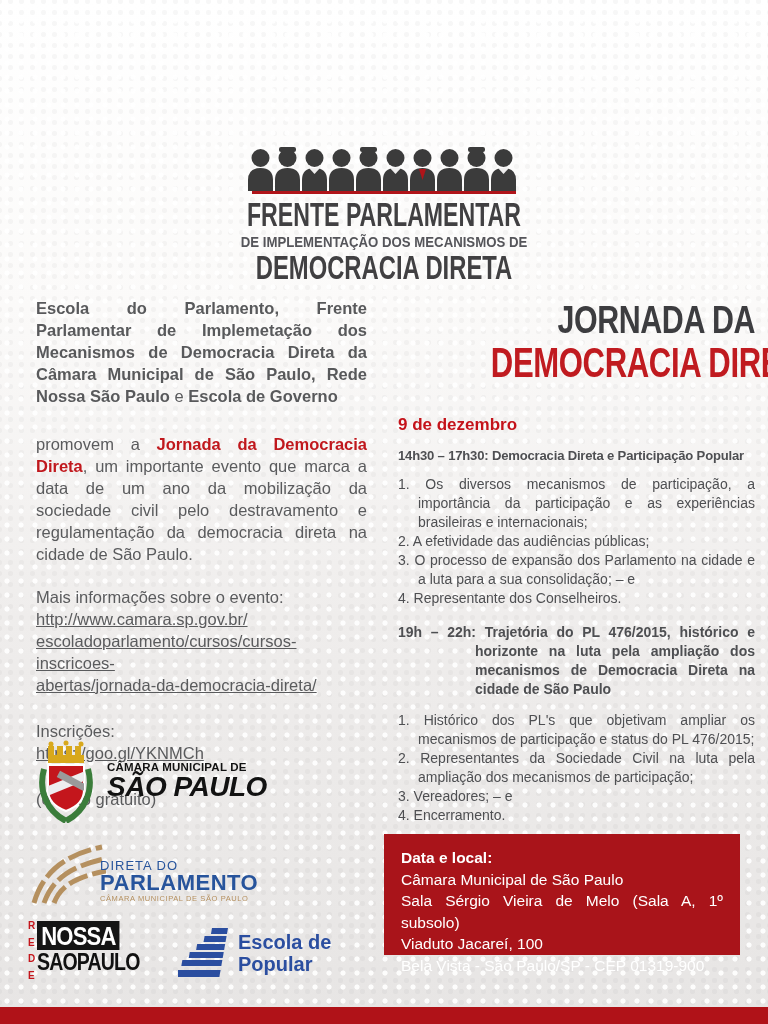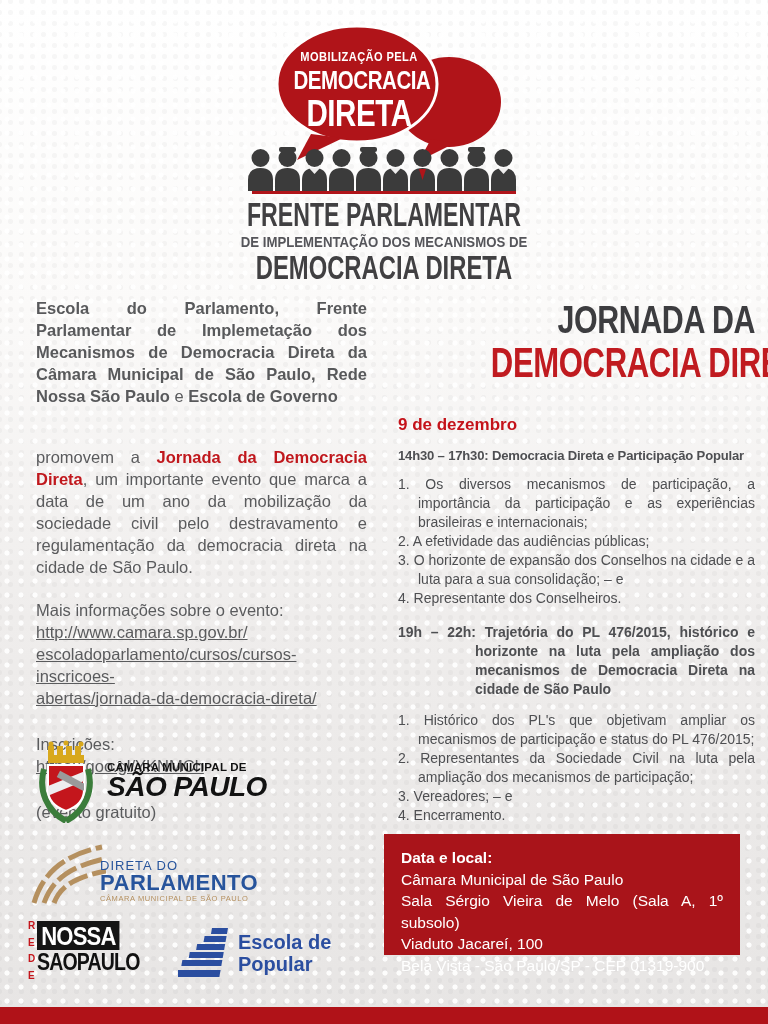--- a/index.html
+++ b/index.html
@@ -26,21 +26,21 @@
   .people-wrap{position:absolute;left:247px;top:147px;width:274px;height:46px;}
   .red-line{position:absolute;left:252px;top:191px;width:264px;height:3px;background:#b01419;}
   .frente{position:absolute;left:0;top:197px;width:768px;text-align:center;color:#414042;font-weight:bold;}
   .f1{font-size:34px;line-height:35px;transform:scaleX(.68);transform-origin:center;white-space:nowrap;}
   .f2{font-size:15px;line-height:17px;color:#55555a;transform:scaleX(.88);transform-origin:center;white-space:nowrap;margin-top:1px;}
   .f3{font-size:34px;line-height:35px;transform:scaleX(.70);transform-origin:center;white-space:nowrap;}
   
   .left-col{position:absolute;left:36px;top:297px;width:331px;color:#5a5b5d;
     font-size:16.5px;line-height:22px;text-align:justify;}
   .left-col .p-bold{font-weight:bold;color:#58595b;}
-  .p-promo{margin-top:39px;}
+  .p-promo{margin-top:26px;}
   .hl-red{font-weight:bold;color:#c0181d;}
   .info-block{margin-top:21px;}
   .url{text-decoration:underline;display:block;}
   .inscr-block{margin-top:24px;}
   .free-note{margin-top:24px;}
   
   .right-col{position:absolute;left:398px;top:300px;width:357px;color:#4e4f52;}
   .jt1{font-size:38px;font-weight:bold;color:#3d3d40;text-align:right;line-height:40px;
     transform:scaleX(.80);transform-origin:right center;white-space:nowrap;letter-spacing:-.5px;}
   .jt2{font-size:42px;font-weight:bold;color:#c01b20;text-align:right;line-height:45px;
@@ -76,33 +76,20 @@
   .rede-main .sp{color:#111;font-weight:bold;font-size:23px;line-height:24px;letter-spacing:-1px;
     transform:scaleX(.85);transform-origin:left;display:inline-block;}
   .gov-logo{position:absolute;left:178px;top:928px;display:flex;align-items:center;}
   .gov-text{margin-left:10px;color:#2b4ea0;font-size:20px;font-weight:bold;line-height:22px;}
 </style>
 </head>
 <body>
 
 <div class="page">
 
-  <div class="bubble-wrap">
-    <svg width="262" height="138" viewBox="0 0 262 138">
-      <ellipse cx="196" cy="78" rx="52" ry="45" fill="#b01419"></ellipse>
-      <polygon points="178,115 166,137 202,119" fill="#b01419"></polygon>
-      <ellipse cx="104" cy="60" rx="80" ry="58" fill="#b01419" stroke="#ffffff" stroke-width="3"></ellipse>
-      <polygon points="58,110 44,136 90,114" fill="#b01419"></polygon>
-    </svg>
-    <div class="bubble-text">
-      <div class="bt1">MOBILIZAÇÃO PELA</div>
-      <div class="bt2">DEMOCRACIA</div>
-      <div class="bt3">DIRETA</div>
-    </div>
-  </div>
 
   <div class="people-wrap">
     <svg width="274" height="46" viewBox="0 0 274 46">
       <defs>
         <g id="person">
           <circle cx="13.5" cy="11" r="9" fill="#3b3b3b"></circle>
           <path d="M1,44 V33 Q1,21 13.5,21 Q26,21 26,33 V44 Z" fill="#3b3b3b"></path>
         </g>
       </defs>
       <use href="#person" x="0"></use>
@@ -153,21 +140,21 @@
   </div>
 
   <div class="right-col">
     <div class="jt1">JORNADA DA</div>
     <div class="jt2">DEMOCRACIA DIRETA</div>
     <div class="date-head">9 de dezembro</div>
     <div class="sess1-head">14h30 – 17h30: Democracia Direta e Participação Popular</div>
     <div class="num-list">
       <div class="num-item"><span>1.</span> <span>Os diversos mecanismos de participação, a importância da participação e as experiências brasileiras e internacionais;</span></div>
       <div class="num-item"><span>2.</span> <span>A efetividade das audiências públicas;</span></div>
-      <div class="num-item"><span>3.</span> <span>O horizonte de expansão dos Conselhos na cidade e a luta para a sua consolidação; – e</span></div>
+      <div class="num-item"><span>3.</span> <span>O processo de expansão dos Parlamento na cidade e a luta para a sua consolidação; – e</span></div>
       <div class="num-item"><span>4.</span> <span>Representante dos Conselheiros.</span></div>
     </div>
     <div class="sess2-head">
       <span>19h – 22h: </span><span>Trajetória do PL 476/2015, histórico e horizonte na luta pela ampliação dos mecanismos de Democracia Direta na cidade de São Paulo</span>
     </div>
     <div class="num-list">
       <div class="num-item"><span>1.</span> <span>Histórico dos PL's que objetivam ampliar os mecanismos de participação e status do PL 476/2015;</span></div>
       <div class="num-item"><span>2.</span> <span>Representantes da Sociedade Civil na luta pela ampliação dos mecanismos de participação;</span></div>
       <div class="num-item"><span>3.</span> <span>Vereadores; – e</span></div>
       <div class="num-item"><span>4.</span> <span>Encerramento.</span></div>

